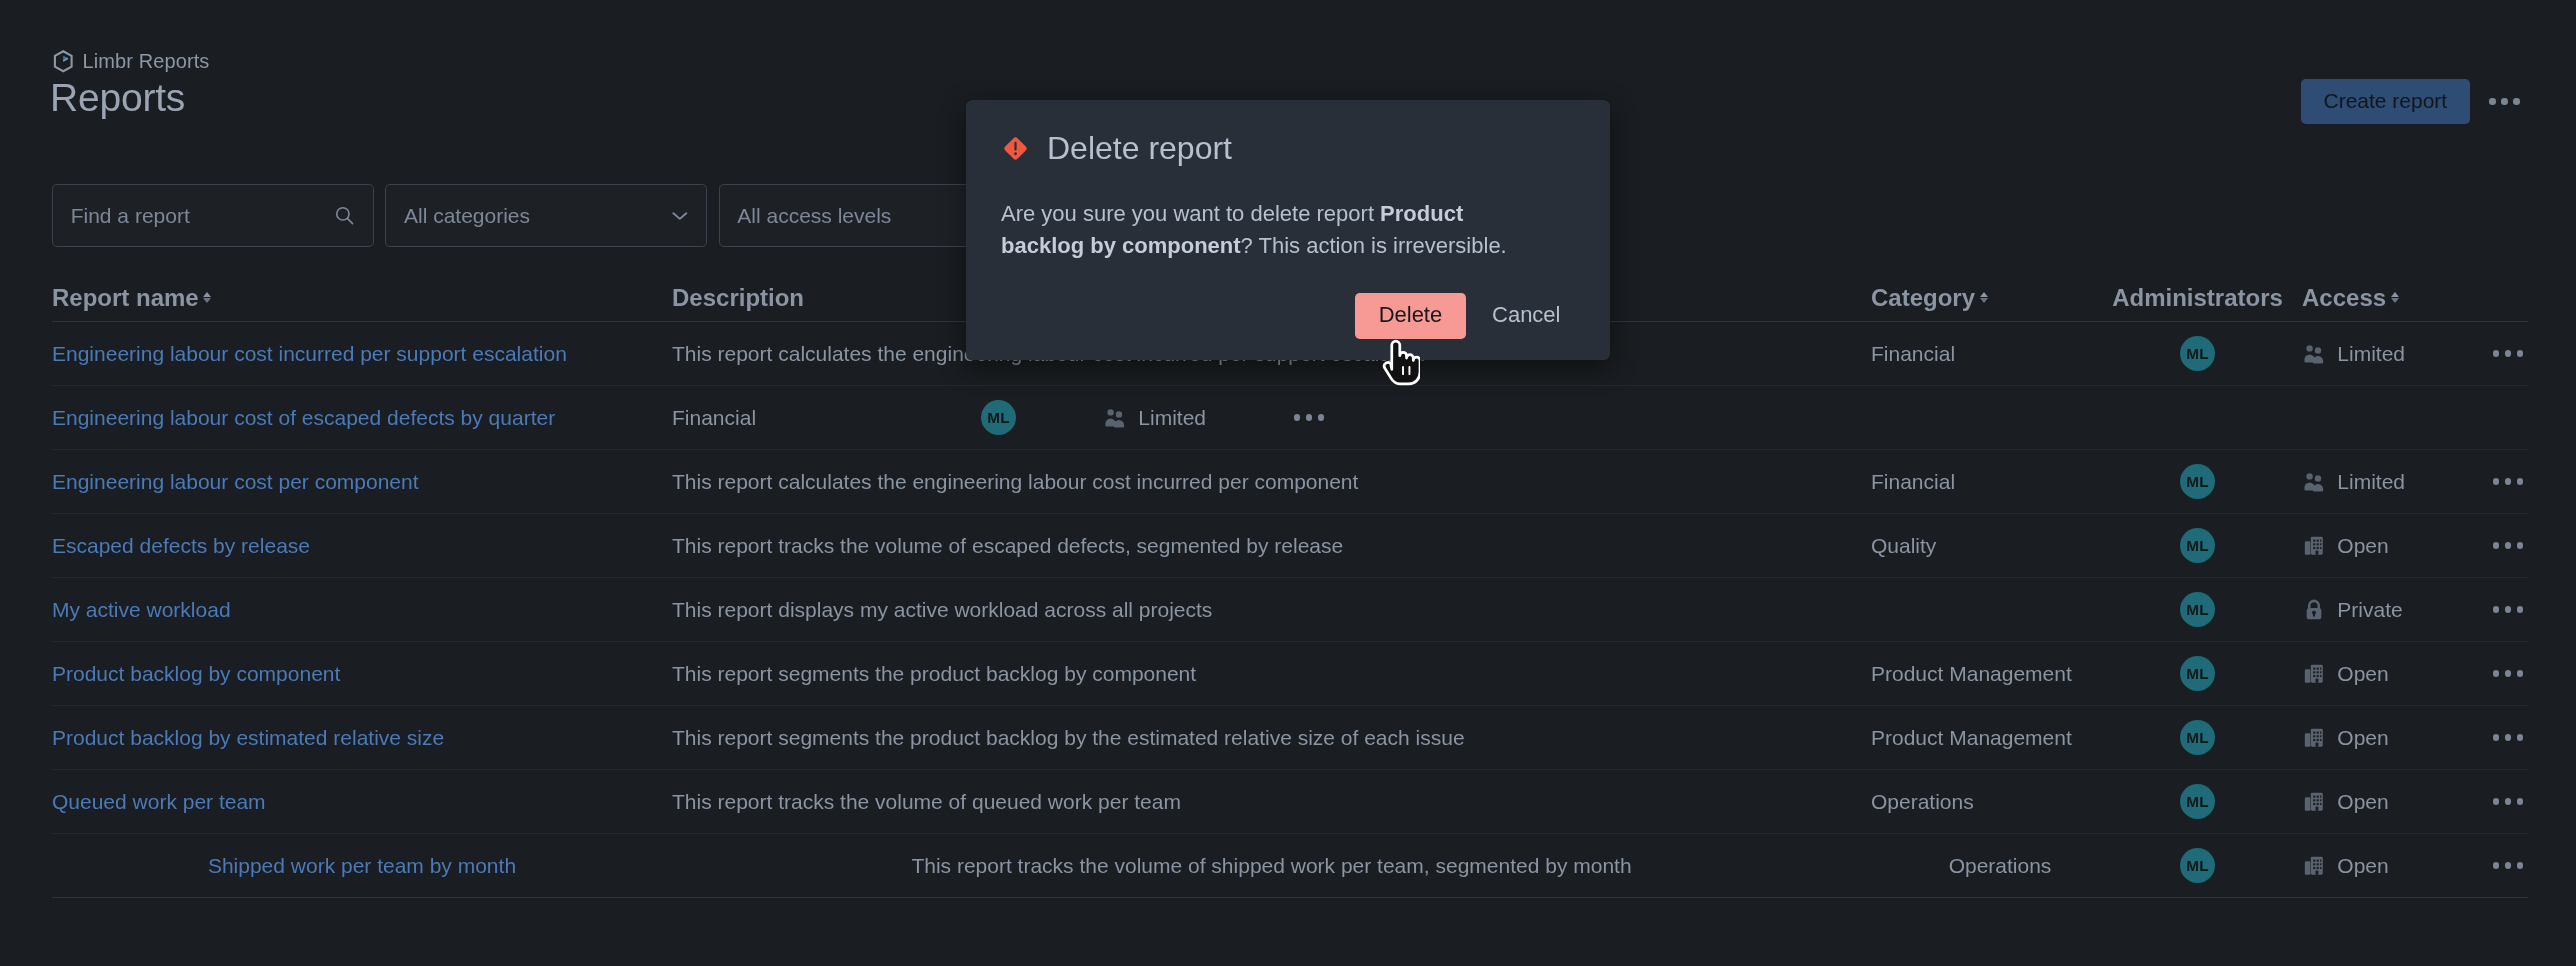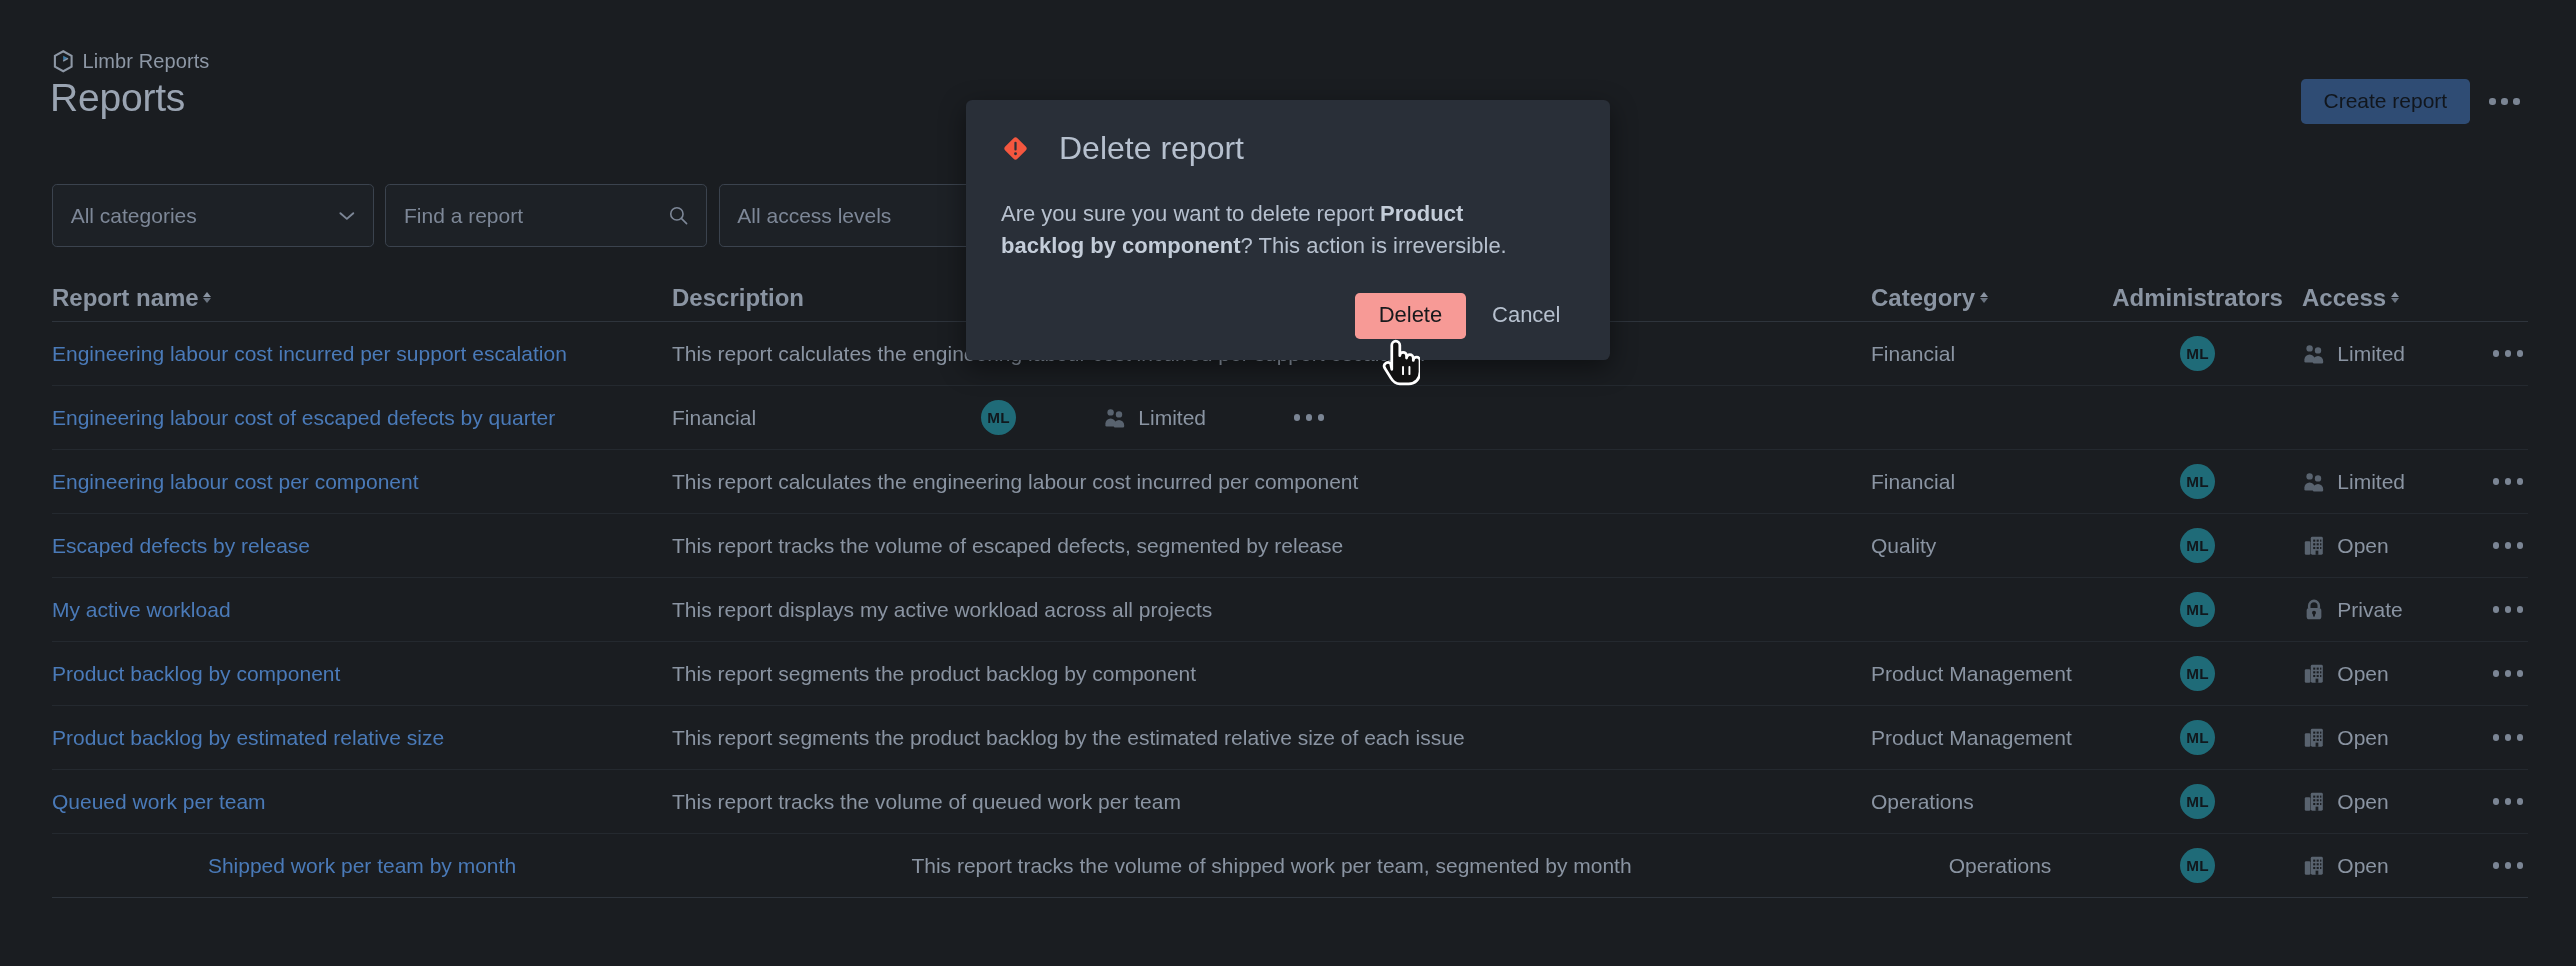--- a/index.html
+++ b/index.html
@@ -118,21 +118,21 @@
   .row-more .dot { width: 6.4px; height: 6.4px; border-radius: 50%; background: #7b8594; display: block; }
 
   
   .modal {
     position: absolute; left: 966px; top: 100px;
     width: 644px; border-radius: 6.4px;
     background: #292f38;
     box-shadow: 0 8px 27px rgba(0,0,0,.45);
     padding: 32px 35px 21px;
   }
-  .modal-head { display: flex; align-items: center; gap: 29px; margin-bottom: 34px; }
+  .modal-head { display: flex; align-items: center; gap: 17px; margin-bottom: 34px; }
   .modal-warn-icon { width: 29px; height: 29px; display: block; flex: none; }
   .modal-title { font-size: 32px; color: #b6c0ce; font-weight: 400; line-height: 1; }
   .modal-body {
     font-size: 22px; color: #b6c0ce; line-height: 1.45;
     max-width: 547px; margin-bottom: 31px;
   }
   .modal-body b { font-weight: 700; color: #c4cdd9; }
   .modal-actions { display: flex; align-items: center; justify-content: flex-end; gap: 11.3px; }
   .btn-danger {
     background: #f79a96; color: #17191c; border: none; border-radius: 4.8px;
@@ -170,37 +170,37 @@
     <button class="btn-icon-more">
       <span style="display:flex;gap:5.6px;">
         <i class="dot"></i>
           <i class="dot"></i>
           <i class="dot"></i>
       </span>
     </button>
   </div>
 
   <div class="filters">
-    <div class="field field-categories">
-      <span class="field-text">All categories</span>
-      <span class="spacer"></span>
-      <span>
-        <svg class="icon-chevron" viewBox="0 0 22 14">
-          <polyline points="3,4 11,11 19,4" fill="none" stroke="#7d8797" stroke-width="2.4" stroke-linecap="round" stroke-linejoin="round"></polyline>
-        </svg>
-      </span>
-    </div>
-
     <div class="field field-search">
       <span class="field-text">Find a report</span>
       <span class="spacer"></span>
       <span>
         <svg class="icon-search" viewBox="0 0 26 26">
           <circle cx="11" cy="11" r="7.6" fill="none" stroke="#7d8797" stroke-width="2"></circle>
           <line x1="16.5" y1="16.5" x2="23" y2="23" stroke="#7d8797" stroke-width="2" stroke-linecap="round"></line>
+        </svg>
+      </span>
+    </div>
+
+    <div class="field field-categories">
+      <span class="field-text">All categories</span>
+      <span class="spacer"></span>
+      <span>
+        <svg class="icon-chevron" viewBox="0 0 22 14">
+          <polyline points="3,4 11,11 19,4" fill="none" stroke="#7d8797" stroke-width="2.4" stroke-linecap="round" stroke-linejoin="round"></polyline>
         </svg>
       </span>
     </div>
 
     <div class="field field-access">
       <span class="field-text">All access levels</span>
       <span class="spacer"></span>
     </div>
   </div>
 

